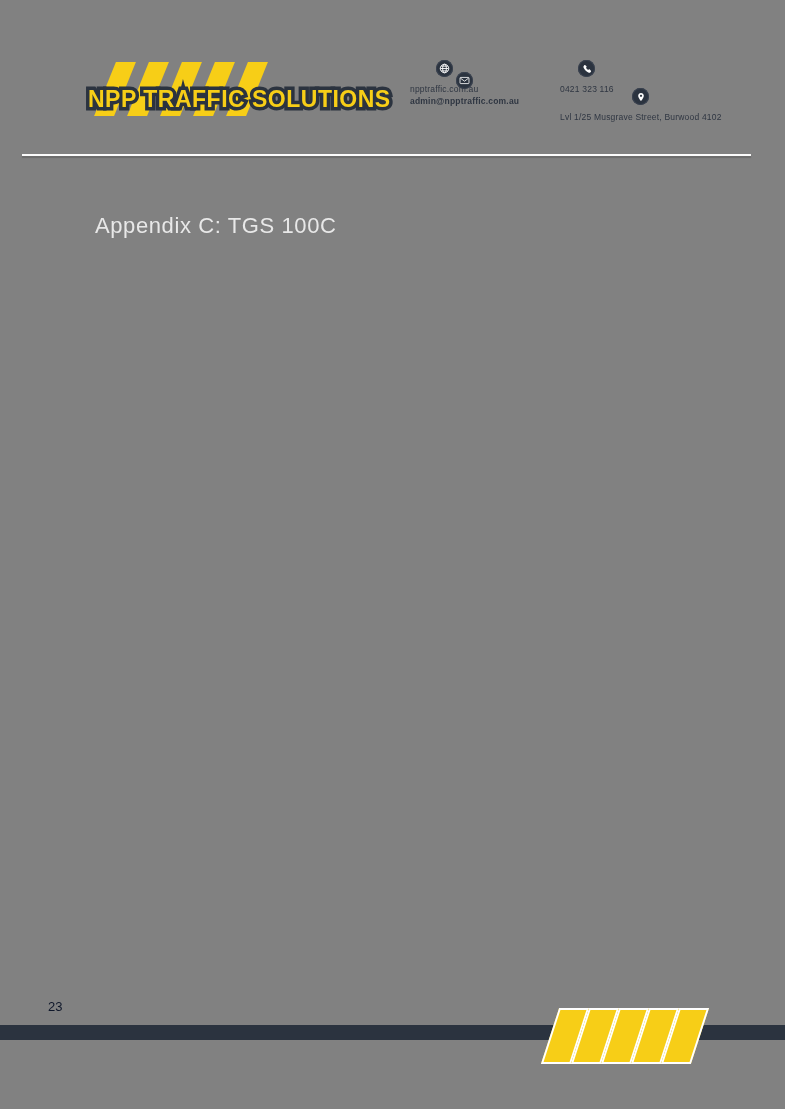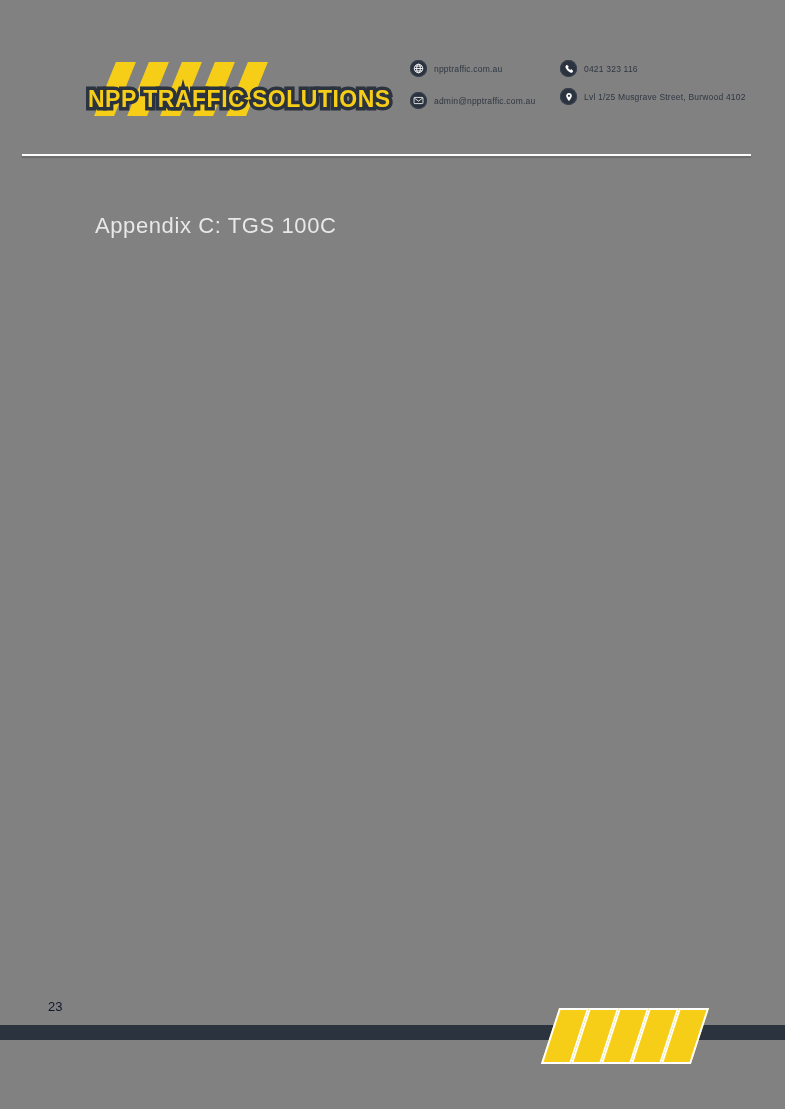--- a/index.html
+++ b/index.html
@@ -14,24 +14,24 @@
   .logo-stripes{position:absolute;left:60px;top:6px;display:flex;gap:13px;}
   .logo-stripe{width:20px;height:54px;background:#f7ce17;transform:skewX(-22deg);}
   .logo-wordmark{
     position:absolute;left:0;top:30px;white-space:nowrap;
     font-size:23px;font-weight:800;letter-spacing:.5px;color:#f7ce17;
     -webkit-text-stroke:7px #2b333f;paint-order:stroke fill;margin-left:43px;
   }
 
   
   .contact{position:absolute;left:410px;top:60px;width:360px;height:54px;}
-  .contact-item{position:absolute;display:flex;align-items:center;gap:7px;}
+  .contact-item{position:absolute;display:flex;align-items:center;gap:7px;flex-direction:column;}
   .contact-item.website{left:0;top:0;}
   .contact-item.phone{left:150px;top:0;}
-  .contact-item.email{left:0;top:32px;}
+  .contact-item.email{left:0;top:12px;font-weight:bold;}
   .contact-item.address{left:150px;top:28px;}
   .contact-icon{
     width:17px;height:17px;border-radius:50%;background:#2b333f;
     display:flex;align-items:center;justify-content:center;flex:0 0 17px;
     box-shadow:0 0 0 1px #3a4250 inset;
   }
   .contact-text{font-size:8.5px;color:#2f3642;letter-spacing:.2px;white-space:nowrap;}
 
   
   .header-divider{

